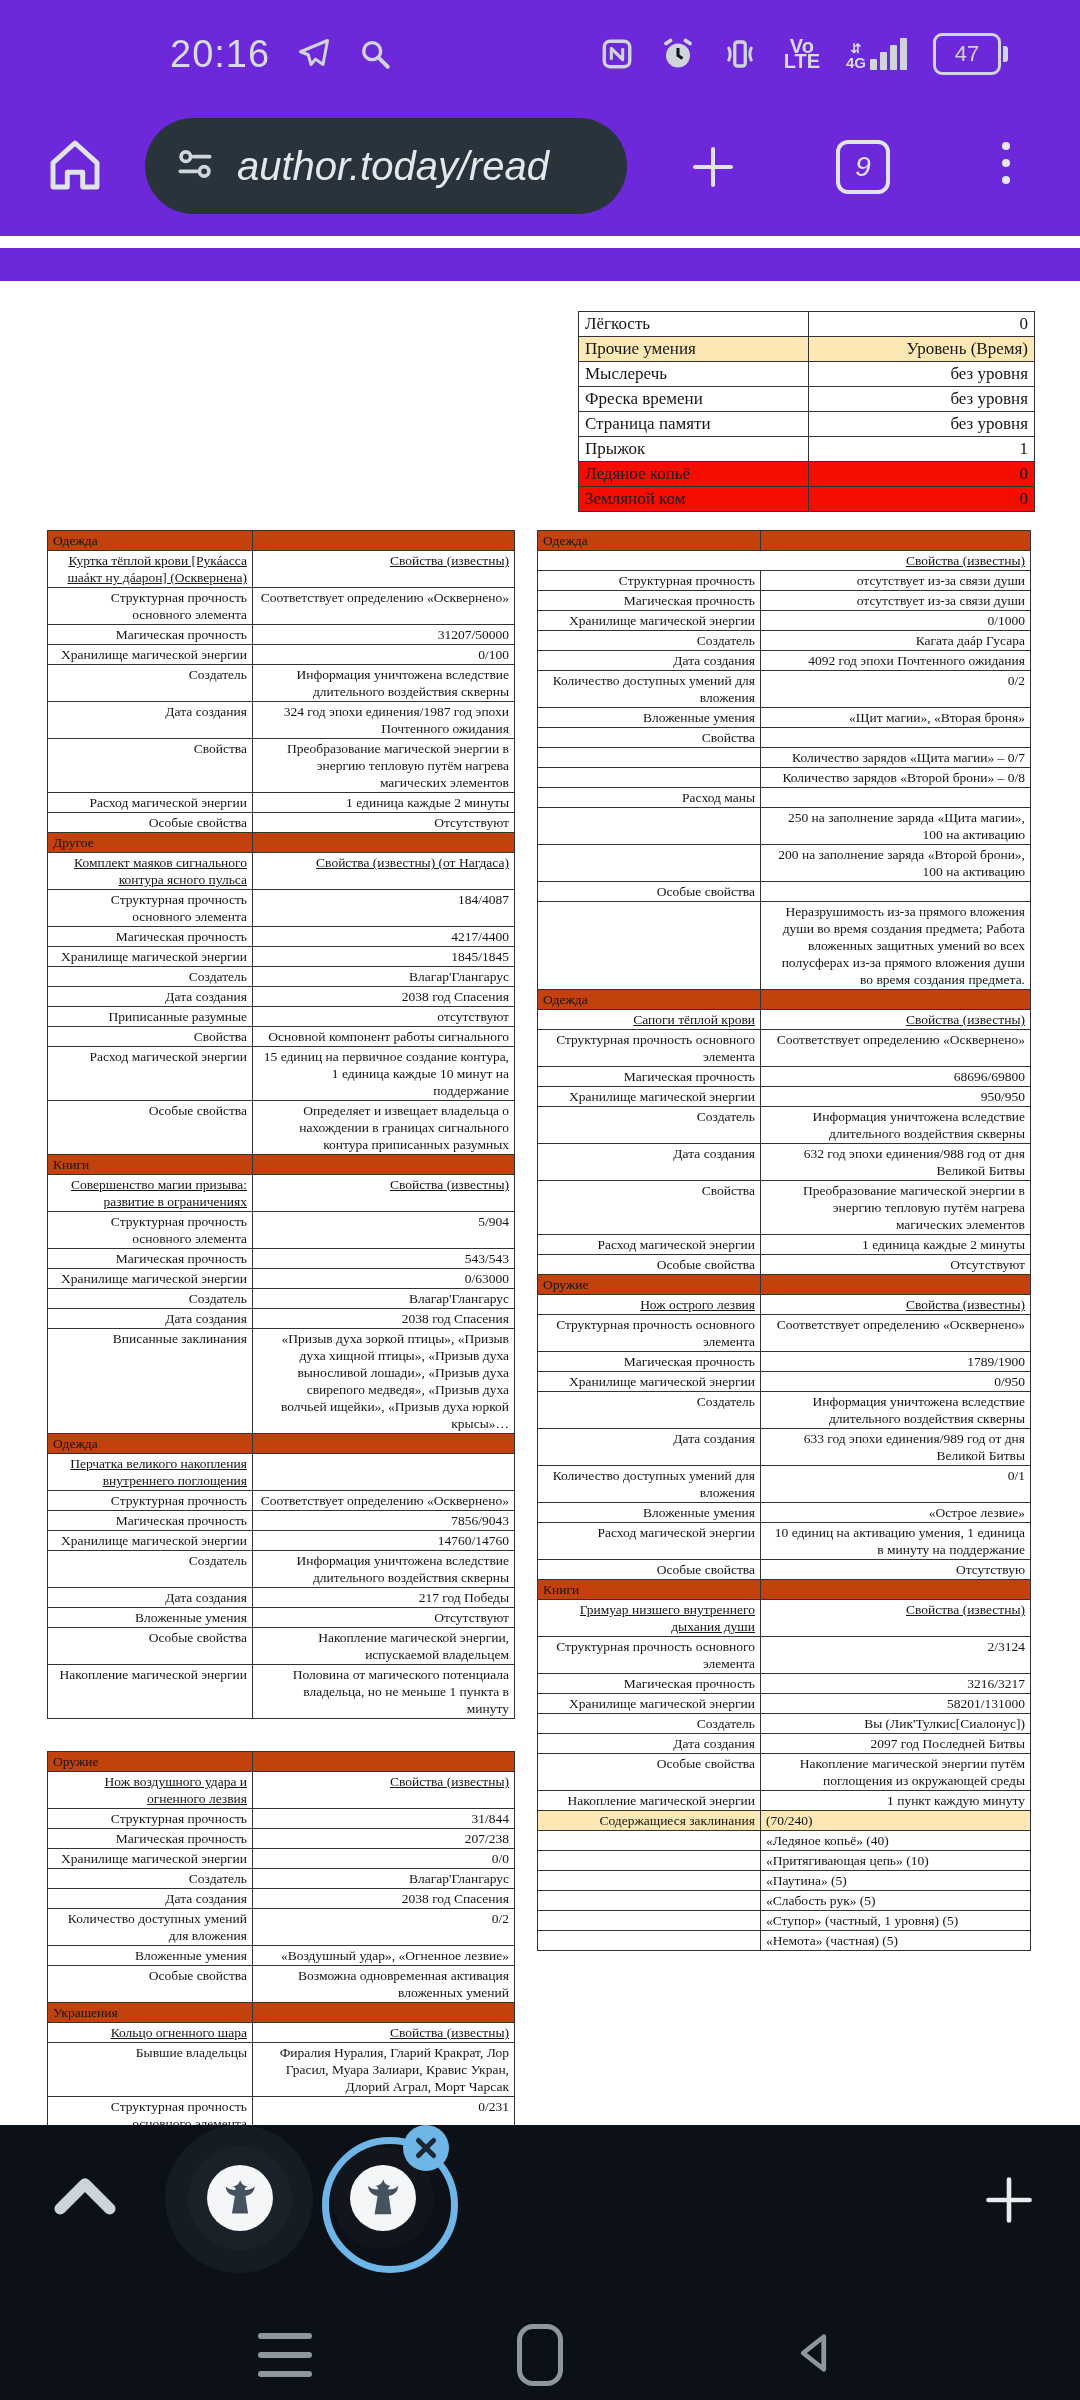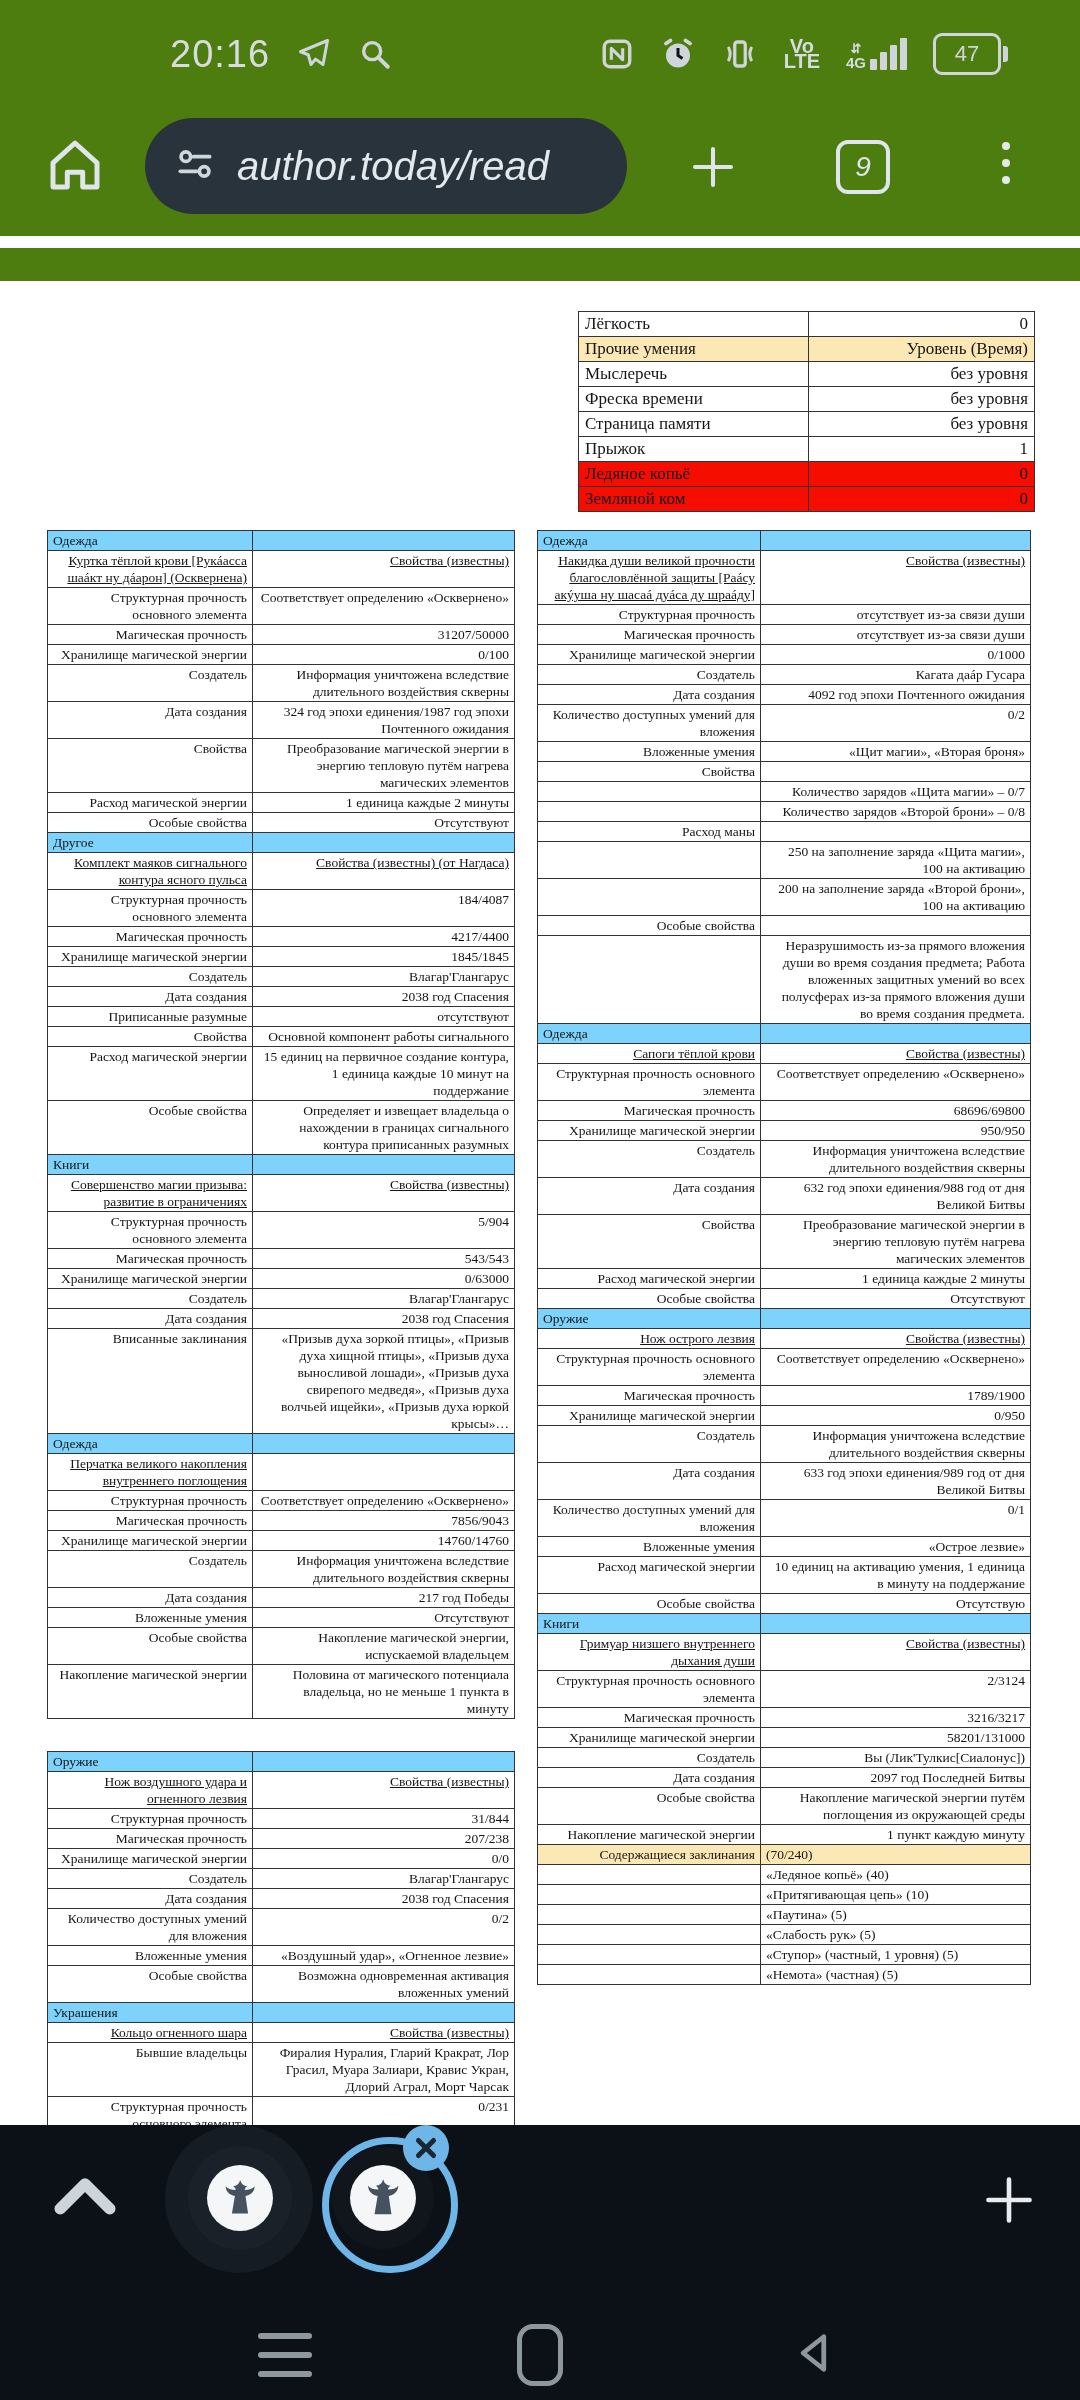--- a/index.html
+++ b/index.html
@@ -1,17 +1,17 @@
 <!DOCTYPE html>
 <html><head>
 <meta charset="utf-8">
 <style>
   html,body{margin:0;padding:0;width:1080px;height:2400px;overflow:hidden;background:#ffffff;
     font-family:"Liberation Serif", serif;}
-  .chrome{position:absolute;left:0;width:1080px;background:#4d7c0f;}
+  .chrome{position:absolute;left:0;width:1080px;background:#6d28d9;}
   
   #statusbar{top:0;height:108px;display:flex;align-items:center;justify-content:space-between;
     padding:0 72px 0 170px;box-sizing:border-box;color:#d6dce1;font-family:"Liberation Sans",sans-serif;}
   .sb-left,.sb-right{display:flex;align-items:center;gap:26px;}
   #sb-time{font-size:38px;letter-spacing:1px;}
   .sb-ico{display:flex;align-items:center;justify-content:center;}
   .volte{display:flex;flex-direction:column;align-items:center;font-weight:bold;font-size:20px;line-height:15px;}
   .sigwrap{display:flex;align-items:flex-end;gap:4px;}
   .sig4g{display:flex;flex-direction:column;align-items:center;font-size:15px;font-weight:bold;line-height:14px;}
   .bars{display:flex;align-items:flex-end;gap:3px;}
@@ -37,21 +37,21 @@
   #menu-btn b{width:8px;height:8px;border-radius:50%;background:#e4e9ed;}
   #gapband{top:248px;height:33px;}
   
   #page{position:absolute;left:0;top:281px;width:1080px;height:2119px;background:#fff;overflow:hidden;}
   .tbl{box-sizing:border-box;color:#151515;}
   .trow{display:flex;border-bottom:1px solid #333;}
   .tbl-bordered{border:1px solid #333;border-bottom:none;}
   .tc{padding:1px 5px;box-sizing:border-box;min-height:18px;line-height:17px;font-size:13.5px;}
   .tl{text-align:right;border-right:1px solid #333;flex:none;width:var(--lw);}
   .tv{flex:1;text-align:right;}
-  .sec .tc{background:#7dd3fc;}
+  .sec .tc{background:#c2410c;}
   .sec .tl{text-align:left;}
   .ttl .tc{text-decoration:underline;}
   .kvl .tl,.kvy .tl,.red .tl{text-align:left;}
   .kvy .tc,.kvyl .tc{background:#fce8b4;}
   .kvyl .tv,.vl .tv{text-align:left;}
   .red .tc{background:#f50d00;color:#0f172a;}
   #top-table{position:absolute;left:578px;top:-2px;width:457px;margin-top:32px;--lw:230px;}
   #top-table .tc{font-size:17px;line-height:22px;min-height:24px;padding:1px 6px;}
   #left-col{position:absolute;left:47px;top:249px;width:468px;--lw:205px;}
   #right-col{position:absolute;left:537px;top:249px;width:494px;--lw:223px;}
@@ -459,21 +459,20 @@
         </div>
       </div>
   </div>
   <div id="right-col">
     <div class="tbl tbl-bordered">
         <div class="trow sec">
           <div class="tc tl">Одежда</div>
           <div class="tc tv"></div>
         </div>
         <div class="trow ttl">
-          <div class="tc tl">Накидка души великой прочности благословлённой защиты [Раáсу акýуша ну шасаá дуáса ду шраáду]</div>
           <div class="tc tv">Свойства (известны)</div>
         </div>
         <div class="trow kv">
           <div class="tc tl">Структурная прочность</div>
           <div class="tc tv">отсутствует из-за связи души</div>
         </div>
         <div class="trow kv">
           <div class="tc tl">Магическая прочность</div>
           <div class="tc tv">отсутствует из-за связи души</div>
         </div>

